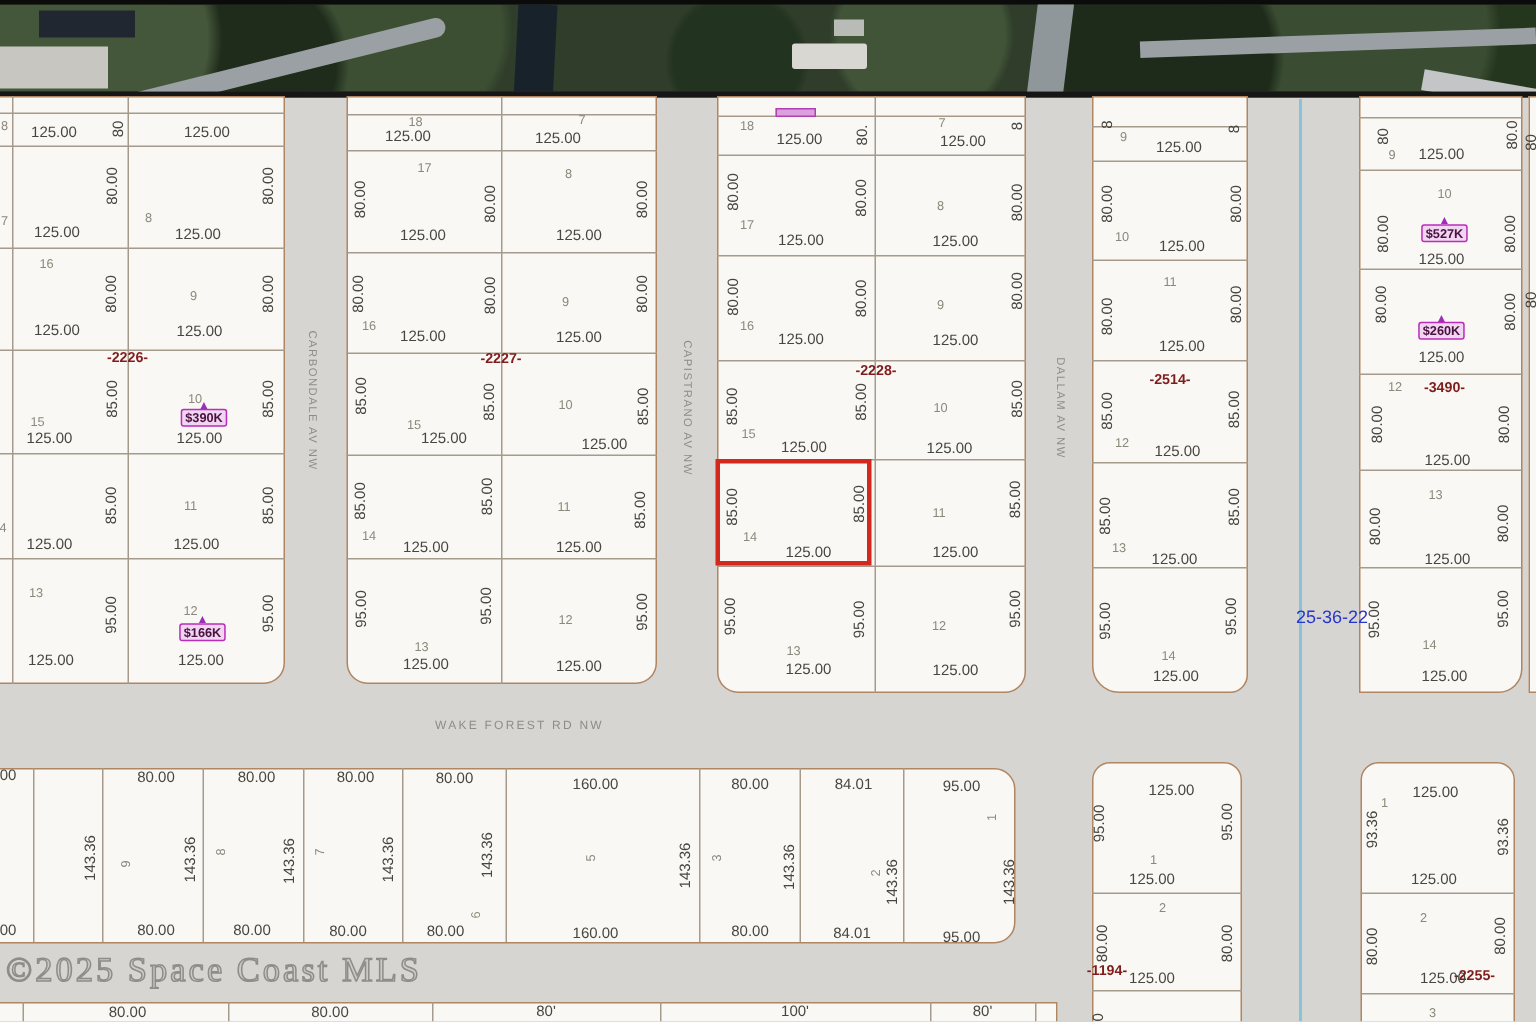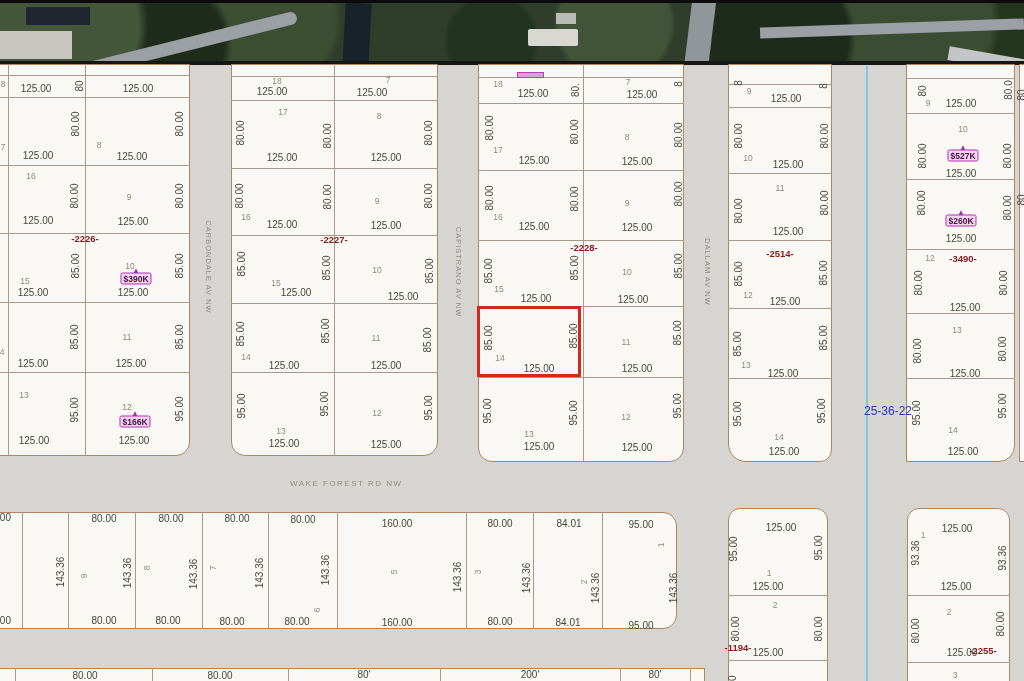--- a/index.html
+++ b/index.html
@@ -339,21 +339,21 @@
       <div class="lbl d" style="left: 956px; top: 587px; z-index: 3;">125.00</div>
       <div class="lbl n" style="left: 949px; top: 612px; z-index: 3;">2</div>
       <div class="lbl d r1" style="left: 916px; top: 631px; z-index: 3;">80.00</div>
       <div class="lbl d r1" style="left: 1001px; top: 624px; z-index: 3;">80.00</div>
       <div class="lbl b" style="left: 983px; top: 651px; z-index: 3;">-2255-</div>
       <div class="lbl d" style="left: 962px; top: 653px; z-index: 3;">125.00</div>
       <div class="lbl n" style="left: 955px; top: 675px; z-index: 3;">3</div>
       <div class="lbl d" style="left: 85px; top: 676px; z-index: 3;">80.00</div>
       <div class="lbl d" style="left: 220px; top: 676px; z-index: 3;">80.00</div>
       <div class="lbl d" style="left: 364px; top: 675px; z-index: 3;">80'</div>
-      <div class="lbl d" style="left: 530px; top: 675px; z-index: 3;">200'</div>
+      <div class="lbl d" style="left: 530px; top: 675px; z-index: 3;">100'</div>
       <div class="lbl d" style="left: 655px; top: 675px; z-index: 3;">80'</div>
       <div class="lbl s r2" style="left: 208px; top: 267px; z-index: 3;">CARBONDALE AV NW</div>
       <div class="lbl s r2" style="left: 458px; top: 272px; z-index: 3;">CAPISTRANO AV NW</div>
       <div class="lbl s r2" style="left: 707px; top: 272px; z-index: 3;">DALLAM AV NW</div>
       <div class="marker" style="left: 136px; top: 276px;">
         <div class="tri">▲</div>
         <div class="tag">$390K</div>
       </div>
       <div class="marker" style="left: 135px; top: 419px;">
         <div class="tri">▲</div>
@@ -381,13 +381,14 @@
     <div class="a-roof1"></div>
     <div class="a-road1"></div>
     <div class="a-canal"></div>
     <div class="a-house2"></div>
     <div class="a-house2b"></div>
     <div class="a-road2"></div>
     <div class="a-road3"></div>
     <div class="a-road4"></div>
   </div>
 
+  <div class="watermark">©2025 Space Coast MLS</div>
 </div>
 
 </body></html>

